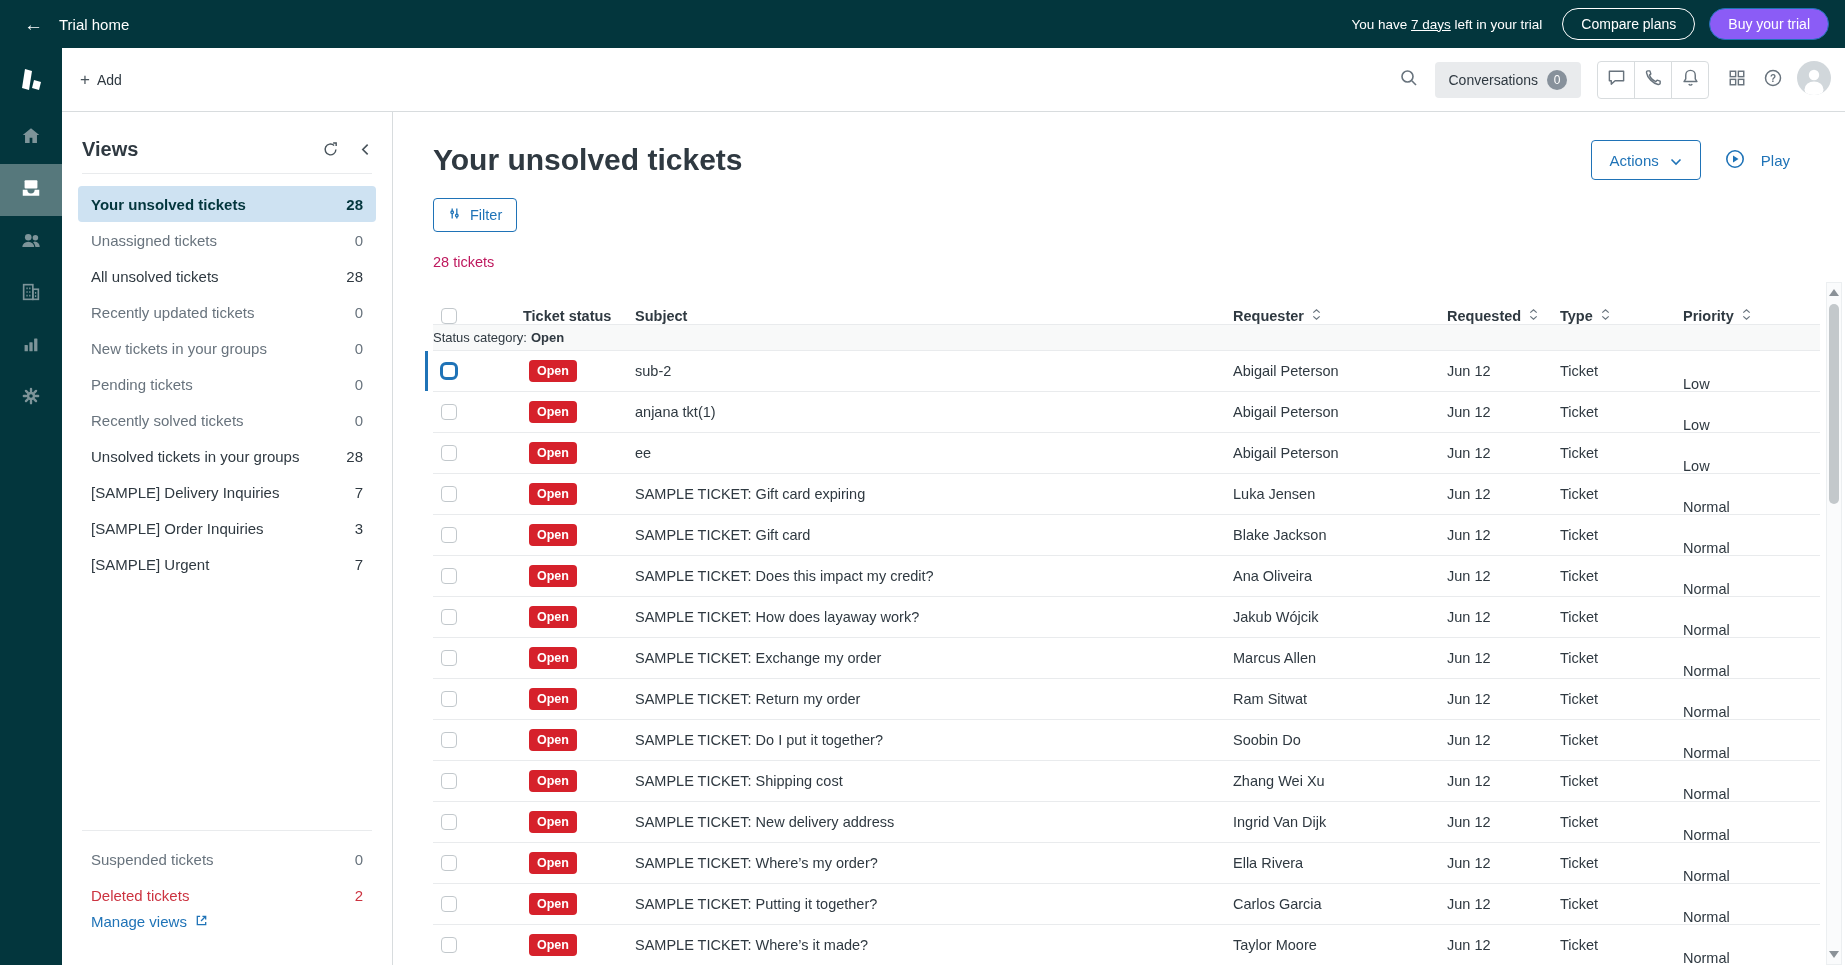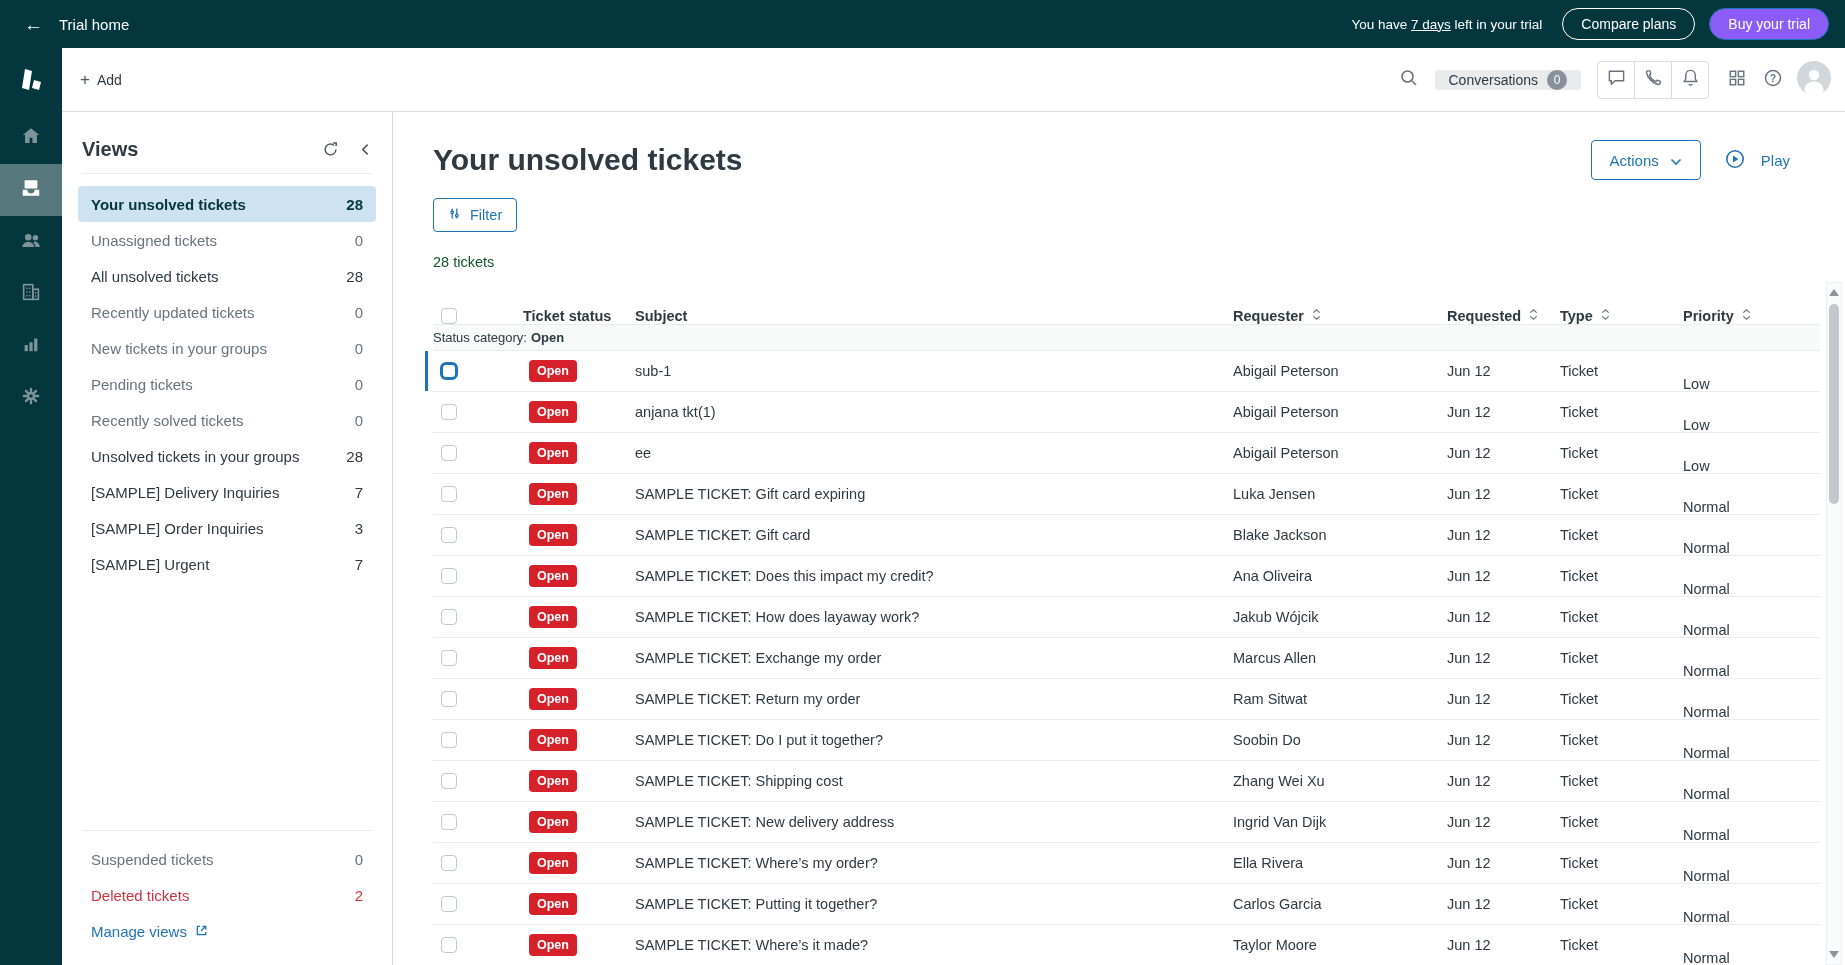--- a/index.html
+++ b/index.html
@@ -26,21 +26,21 @@
   .rail-item { height:52px; display:flex; align-items:center; justify-content:center; cursor:pointer; }
   .rail-item.selected { background:rgba(255,255,255,.33); }
   .content-col { flex:1; min-width:0; display:flex; flex-direction:column; }
 
   
   .header-bar { height:64px; background:#fff; border-bottom:1px solid #d8dcde; display:flex; align-items:center; padding:0 14px 0 18px; flex:none; }
   .add-btn { display:flex; align-items:center; gap:7px; font-size:14px; color:#2f3941; cursor:pointer; }
   .plus-glyph { font-size:17px; line-height:1; color:#49545c; }
   .header-right { margin-left:auto; display:flex; align-items:center; }
   .hdr-icon-btn { width:36px; height:36px; display:flex; align-items:center; justify-content:center; cursor:pointer; }
-  .conv-pill { background:#e9ebed; border-radius:4px; height:20px; display:flex; align-items:center; gap:9px; padding:0 14px; font-size:14px; color:#2f3941; margin:0 16px 0 8px; cursor:pointer; }
+  .conv-pill { background:#e9ebed; border-radius:4px; height:36px; display:flex; align-items:center; gap:9px; padding:0 14px; font-size:14px; color:#2f3941; margin:0 16px 0 8px; cursor:pointer; }
   .conv-badge { background:#87919b; color:#fff; border-radius:50%; width:20px; height:20px; font-size:12px; display:flex; align-items:center; justify-content:center; }
   .seg-group { display:flex; margin-right:10px; }
   .seg-cell { width:38px; height:38px; border:1px solid #d8dcde; display:flex; align-items:center; justify-content:center; cursor:pointer; background:#fff; }
   .seg-cell + .seg-cell { margin-left:-1px; }
   .seg-cell:first-child { border-radius:4px 0 0 4px; }
   .seg-cell:last-child { border-radius:0 4px 4px 0; }
   .avatar-btn { margin-left:6px; cursor:pointer; display:flex; }
 
   .body-row { flex:1; display:flex; min-height:0; }
 
@@ -51,31 +51,31 @@
   .views-header-icons { margin-left:auto; display:flex; align-items:center; gap:20px; }
   .vh-icon { cursor:pointer; display:flex; }
   .views-divider { border-bottom:1px solid #e9ebed; margin:0 20px; }
   .views-list { padding:12px 16px 0 16px; }
   .view-item { display:flex; align-items:center; justify-content:space-between; height:36px; padding:0 13px; border-radius:4px; font-size:15px; cursor:pointer; color:#2f3941; }
   .view-item.muted { color:#68737d; }
   .view-item.danger { color:#cc3340; }
   .view-item.selected { background:#cee2f2; color:#03363d; font-weight:700; }
   .views-footer { margin-top:auto; padding:0 16px 16px 16px; }
   .views-footer .views-divider2 { border-bottom:1px solid #e9ebed; margin:0 4px 10px 4px; }
-  .manage-views { display:flex; align-items:center; gap:8px; height:36px; padding:0 13px; font-size:15px; color:#1f73b7; cursor:pointer; }
+  .manage-views { display:flex; align-items:flex-start; gap:8px; height:36px; padding:0 13px; font-size:15px; color:#1f73b7; cursor:pointer; }
 
   
   .main { flex:1; min-width:0; display:flex; flex-direction:column; padding-left:40px; position:relative; background:#fff; }
   .main-header { display:flex; align-items:center; margin-top:28px; padding-right:55px; }
   .page-title { font-size:30px; font-weight:600; color:#2f3941; }
   .main-header-right { margin-left:auto; display:flex; align-items:center; gap:24px; }
   .actions-btn { display:flex; align-items:center; gap:11px; height:40px; padding:0 18px; border:1px solid #1f73b7; background:#fff; color:#1f73b7; border-radius:4px; font-size:15px; font-family:inherit; cursor:pointer; }
   .play-btn { display:flex; align-items:center; gap:16px; color:#1f73b7; font-size:15px; background:none; border:none; font-family:inherit; cursor:pointer; }
   .filter-btn { margin-top:18px; align-self:flex-start; display:flex; align-items:center; gap:9px; height:34px; padding:0 14px; border:1px solid #1f73b7; background:#fff; color:#1f73b7; border-radius:4px; font-size:14.5px; font-family:inherit; cursor:pointer; }
-  .count-text { margin-top:22px; font-size:14.5px; color:#14532d; }
+  .count-text { margin-top:22px; font-size:14.5px; color:#be185d; }
 
   .table-wrap { flex:1; margin-top:12px; padding-right:25px; position:relative; min-height:0; }
   .thead { display:flex; align-items:flex-end; height:42px; font-size:14.5px; font-weight:700; color:#2f3941; }
   .th-cell { display:flex; align-items:center; gap:7px; cursor:pointer; }
   .c-check { width:90px; flex:none; display:flex; align-items:center; }
   .c-status { width:112px; flex:none; display:flex; align-items:center; }
   .c-subject { flex:1; min-width:0; white-space:nowrap; overflow:hidden; }
   .c-requester { width:214px; flex:none; }
   .c-requested { width:113px; flex:none; }
   .c-type { width:123px; flex:none; }
@@ -394,21 +394,21 @@
             <span class="group-bold">Open</span>
           </div>
           <div id="tbody">
               <div class="trow focused">
     <div class="c-check">
                   <span class="cb focused"></span>
                 </div>
     <div class="c-status">
                   <span class="badge-open">Open</span>
                 </div>
-    <div class="c-subject">sub-1</div>
+    <div class="c-subject">sub-2</div>
     <div class="c-requester">Abigail Peterson</div>
     <div class="c-requested">Jun 12</div>
     <div class="c-type">Ticket</div>
     <div class="c-priority">Low</div>
   </div>
               <div class="trow">
     <div class="c-check">
                   <span class="cb"></span>
                 </div>
     <div class="c-status">

